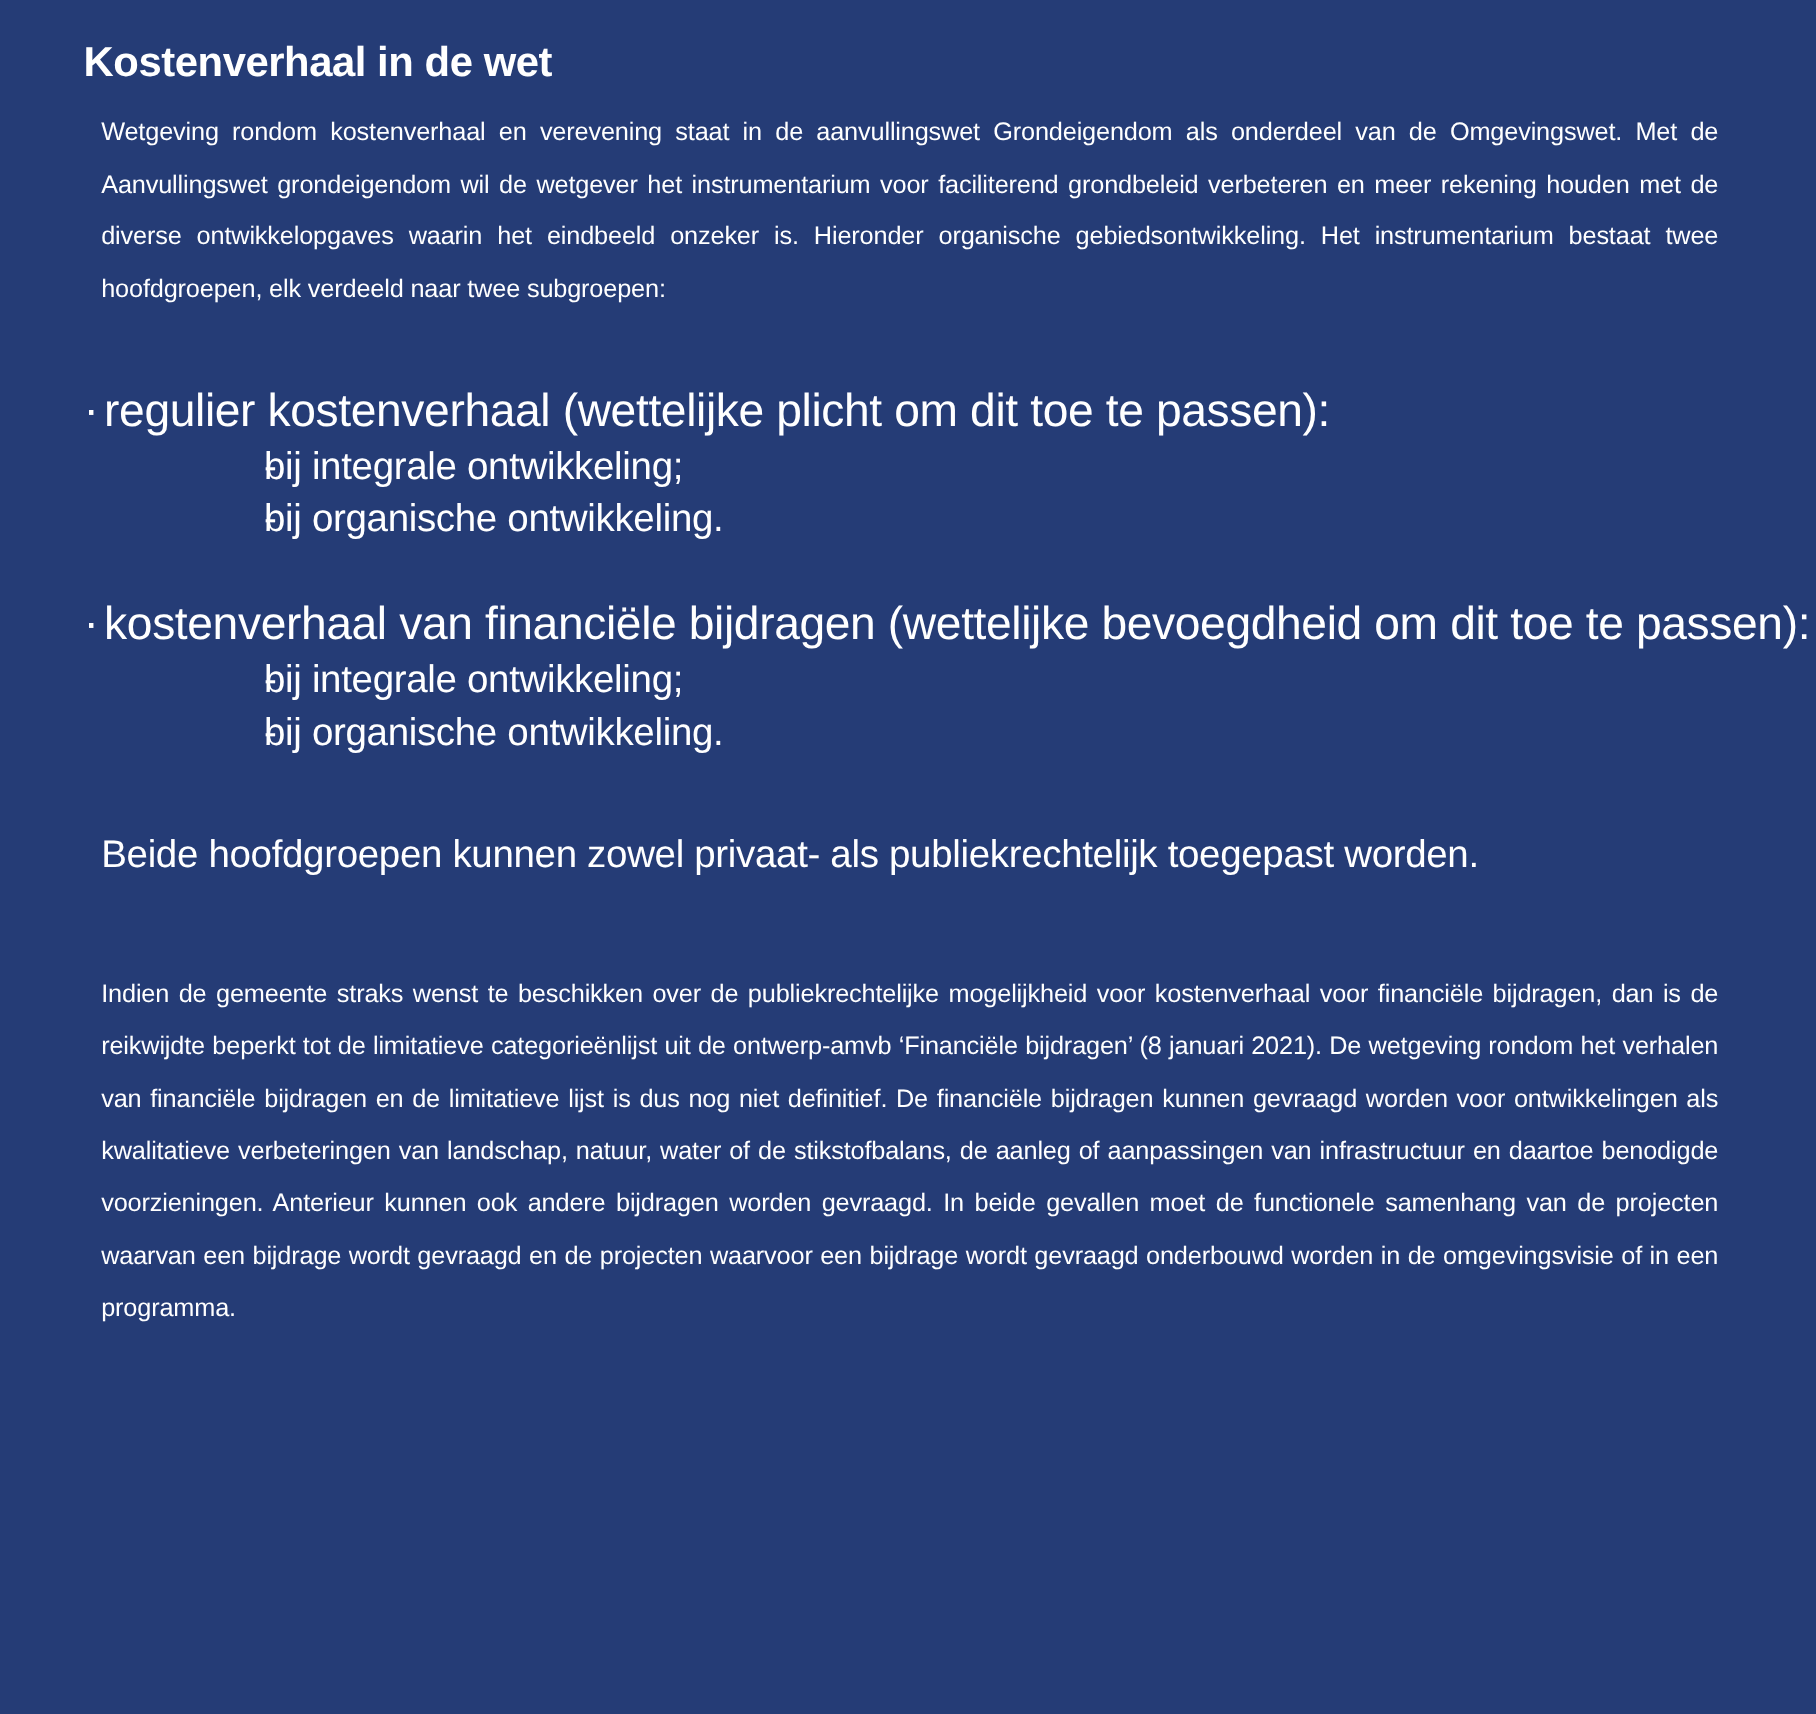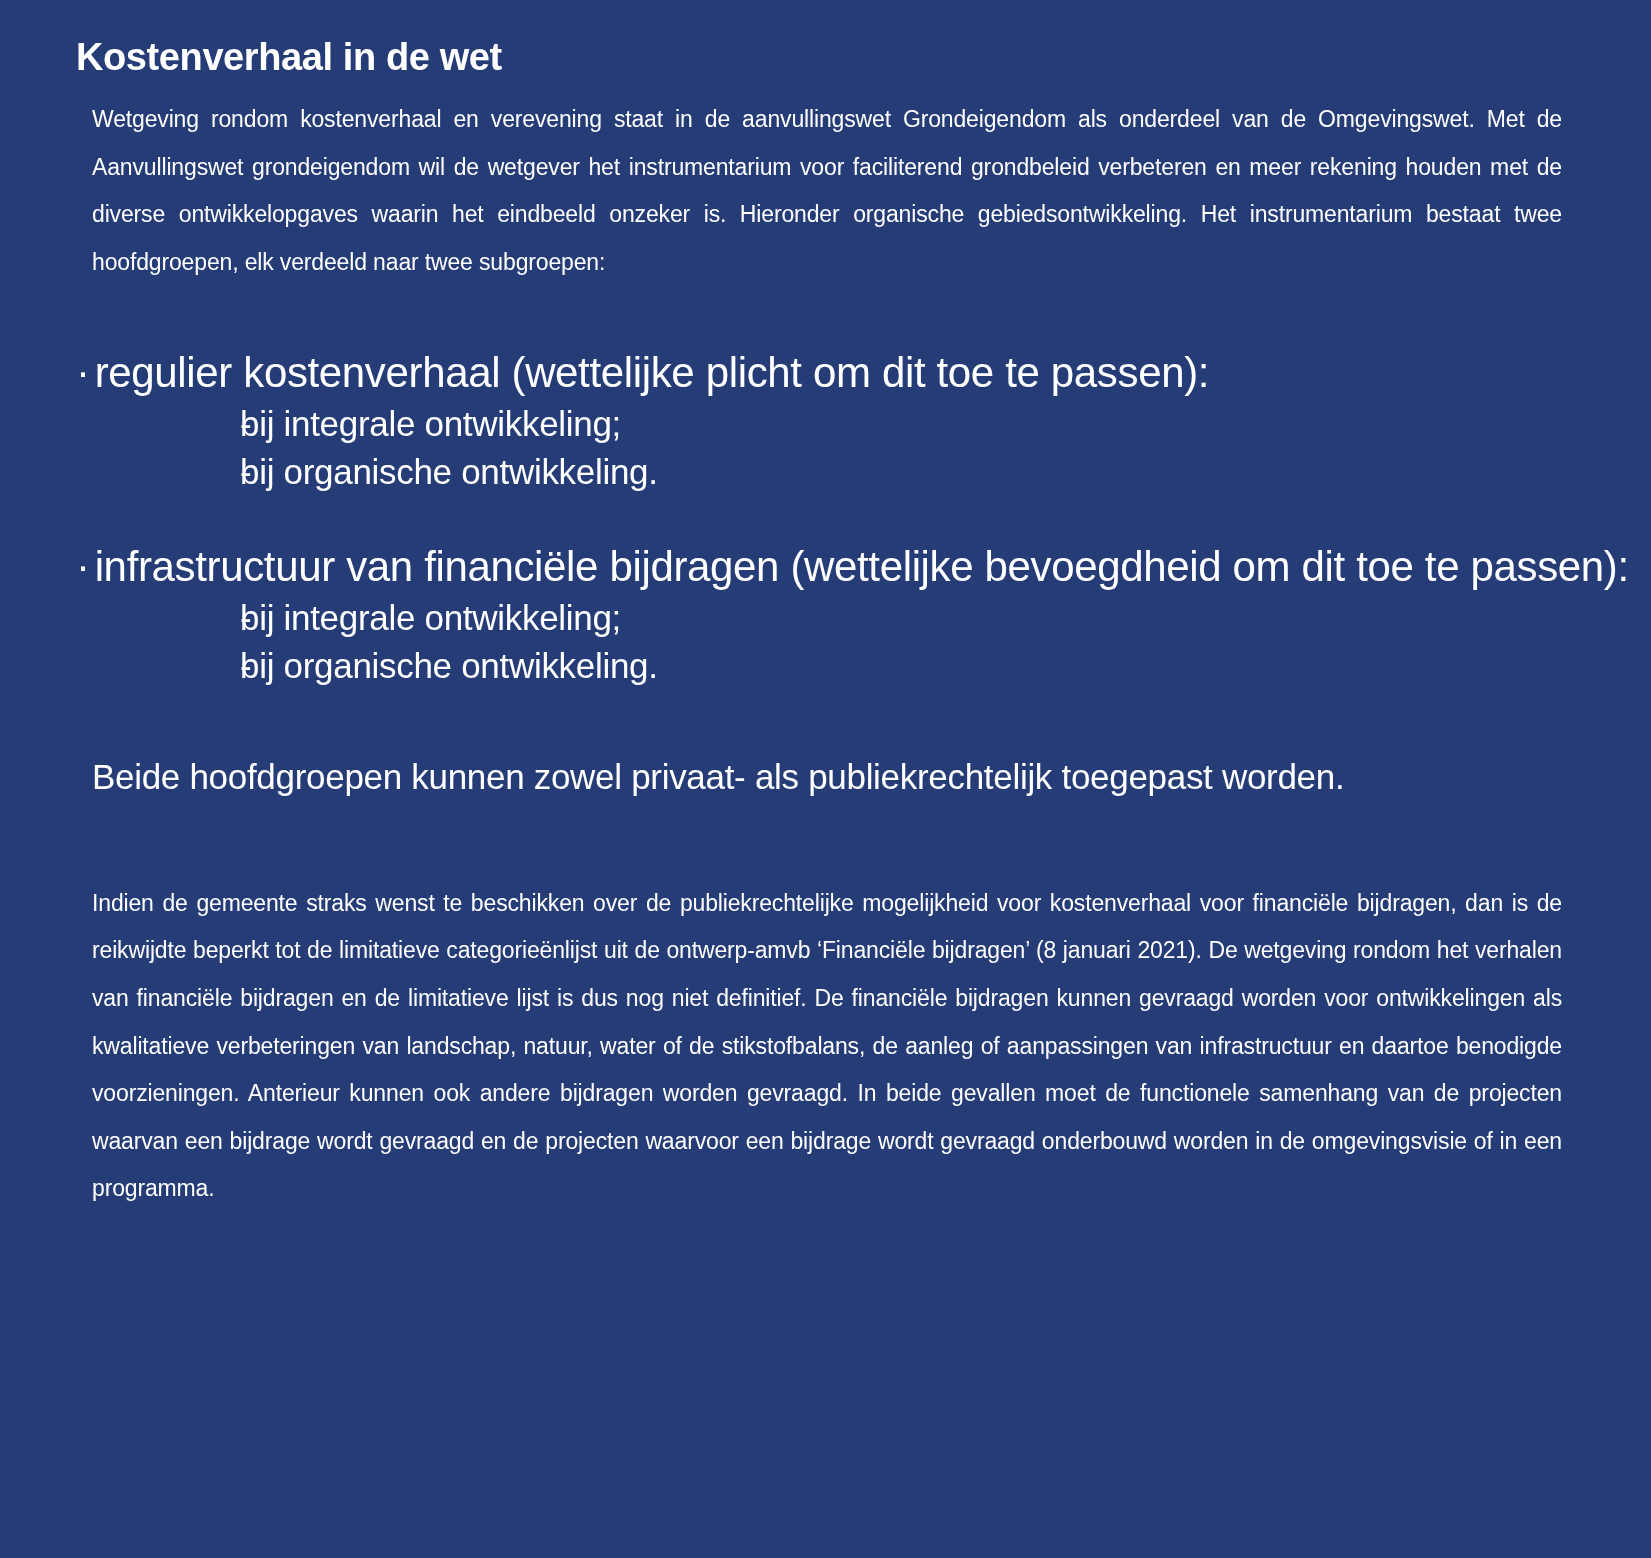--- a/index.html
+++ b/index.html
@@ -111,21 +111,21 @@
     <span class="dash-text">bij integrale ontwikkeling;</span>
   </div>
 
   <div class="dash-line" style="color: rgb(255, 255, 255);">
     <span class="dash-mark">-</span>
     <span class="dash-text">bij organische ontwikkeling.</span>
   </div>
 
   <div class="spacer-md"></div>
 
-  <p class="bullet-line" style="color: rgb(255, 255, 255);"><span class="bullet-dot">·</span><span>infrastructuur van financiële bijdragen (wettelijke bevoegdheid om dit toe te passen):</span></p>
+  <p class="bullet-line" style="color: rgb(255, 255, 255);"><span class="bullet-dot">·</span><span>kostenverhaal van financiële bijdragen (wettelijke bevoegdheid om dit toe te passen):</span></p>
 
   <div class="dash-line" style="color: rgb(255, 255, 255);">
     <span class="dash-mark">-</span>
     <span class="dash-text">bij integrale ontwikkeling;</span>
   </div>
 
   <div class="dash-line" style="color: rgb(255, 255, 255);">
     <span class="dash-mark">-</span>
     <span class="dash-text">bij organische ontwikkeling.</span>
   </div>

